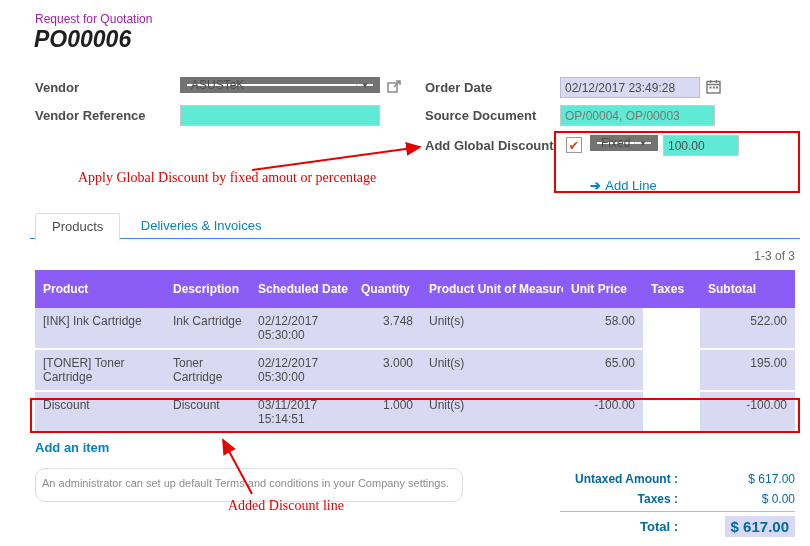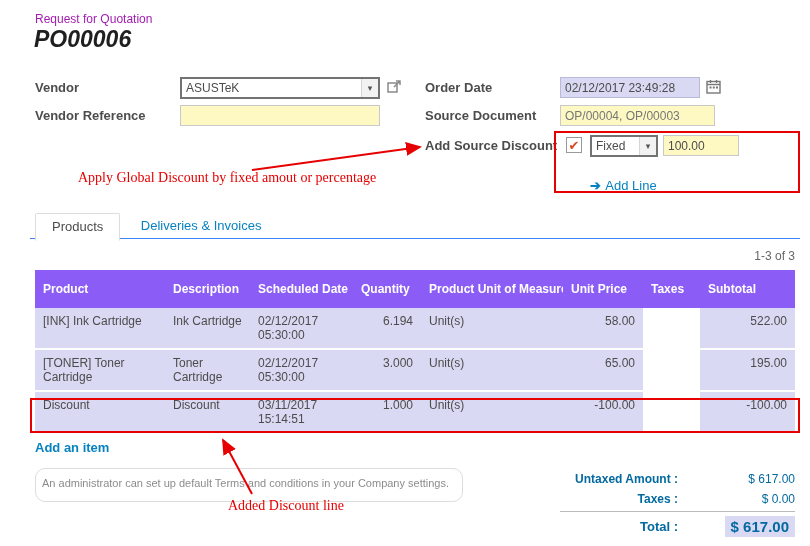--- a/index.html
+++ b/index.html
@@ -3,24 +3,24 @@
 <meta charset="utf-8">
 <style>
   * { box-sizing: border-box; }
   html,body { margin:0; padding:0; background:#fff; }
   body { font-family:"Liberation Sans", sans-serif; }
   .page { position:relative; width:810px; height:546px; background:#fff; overflow:hidden; }
   .abs { position:absolute; }
   .doc-type { font-size:12px; color:#a21caf; }
   .po-title { font-size:23px; font-weight:bold; color:#1f1f1f; margin:0;font-style:italic; }
   .label { font-size:13px; font-weight:bold; color:#4c4c4c; }
-  .input { position:absolute; border:1px solid #c9c9c9; height:21px; font-size:12px; padding:1px 4px; color:#4c4c4c; font-family:"Liberation Sans", sans-serif; background:#fef9c3; }
+  .input { position:absolute; border:1px solid #c9c9c9; height:21px; font-size:12px; padding:1px 4px; color:#4c4c4c; font-family:"Liberation Sans", sans-serif; background:#5eead4; }
   .input.purple { background:#d9d9f3; border-color:#b9b9d9; }
   .input.gray { color:#777; }
-  .select { position:absolute; height:22px; border:2px solid #737373; background:#fff; display:flex; align-items:center; font-size:12px; color:#4c4c4c; }
+  .select { position:absolute; height:16px; border:7px solid #737373; background:#fff; display:flex; align-items:center; font-size:12px; color:#4c4c4c; }
   .select-text { flex:1; padding:0 4px; overflow:hidden; white-space:nowrap; }
   .select-arrowbox { width:17px; height:100%; border-left:1px solid #d5d5d5; background:#f2f2f2; display:flex; align-items:center; justify-content:center; font-size:9px; color:#555; cursor:pointer; }
   .link { color:#0782c1; font-size:13px; cursor:pointer; text-decoration:none; }
   .checkbox { position:absolute; width:16px; height:16px; border:1px solid #9a9a9a; background:#fff; display:flex; align-items:center; justify-content:center; font-size:13px; color:#d9481f; cursor:pointer; }
   .tabbar { position:absolute; left:30px; top:212px; width:770px; height:27px; border-bottom:1px solid #3b82f6; }
   .tab-active { display:inline-block; background:#fff; border:1px solid #dddddd; border-bottom:1px solid #fff; padding:5px 16px 6px 16px; position:relative; top:1px; margin-left:5px; border-radius:2px 2px 0 0; color:#4c4c4c; font-size:13px; cursor:pointer; }
   .tab-inactive { display:inline-block; padding:5px 16px; color:#0782c1; font-size:13px; cursor:pointer; }
   .pager { position:absolute; right:15px; top:249px; font-size:12px; color:#666; }
   table.lines { border-collapse:collapse; width:760px; table-layout:fixed; font-size:12px; }
   table.lines th { background:#8b5cf6; color:#fff; text-align:left; font-weight:bold; padding:12px 8px; font-size:12px; vertical-align:middle; overflow:hidden; white-space:nowrap; }
@@ -68,21 +68,21 @@
     <line x1="4.5" y1="1" x2="4.5" y2="4" stroke="#777" stroke-width="1.4"></line>
     <line x1="10.5" y1="1" x2="10.5" y2="4" stroke="#777" stroke-width="1.4"></line>
     <rect x="3.5" y="7.5" width="2" height="2" fill="#777"></rect>
     <rect x="6.8" y="7.5" width="2" height="2" fill="#777"></rect>
     <rect x="10" y="7.5" width="2" height="2" fill="#777"></rect>
   </svg>
 
   <div class="abs label" style="left:425px; top:108px;">Source Document</div>
   <input class="input gray" style="left: 560px; top: 105px; width: 155px;" value="OP/00004, OP/00003">
 
-  <div class="abs label" style="left:425px; top:138px;">Add Source Discount</div>
+  <div class="abs label" style="left:425px; top:138px;">Add Global Discount</div>
   <div class="checkbox" style="left:566px; top:137px;">✔</div>
   <div class="select" style="left:590px; top:135px; width:68px;">
     <span class="select-text">Fixed</span>
     <span class="select-arrowbox">▾</span>
   </div>
   <input class="input" style="left: 663px; top: 135px; width: 76px;" value="100.00">
   <div class="abs" style="left:590px; top:176px;">
     <span class="link" style="font-weight:bold;">➔</span>
     <span class="link">Add Line</span>
   </div>
@@ -116,21 +116,21 @@
           <th>Unit Price</th>
           <th>Taxes</th>
           <th class="num">Subtotal</th>
         </tr>
       </thead>
       <tbody>
         <tr>
           <td>[INK] Ink Cartridge</td>
           <td>Ink Cartridge</td>
           <td>02/12/2017 05:30:00</td>
-          <td class="num">6.194</td>
+          <td class="num">3.748</td>
           <td>Unit(s)</td>
           <td class="num">58.00</td>
           <td class="white"></td>
           <td class="num">522.00</td>
         </tr>
         <tr>
           <td>[TONER] Toner Cartridge</td>
           <td>Toner Cartridge</td>
           <td>02/12/2017 05:30:00</td>
           <td class="num">3.000</td>

